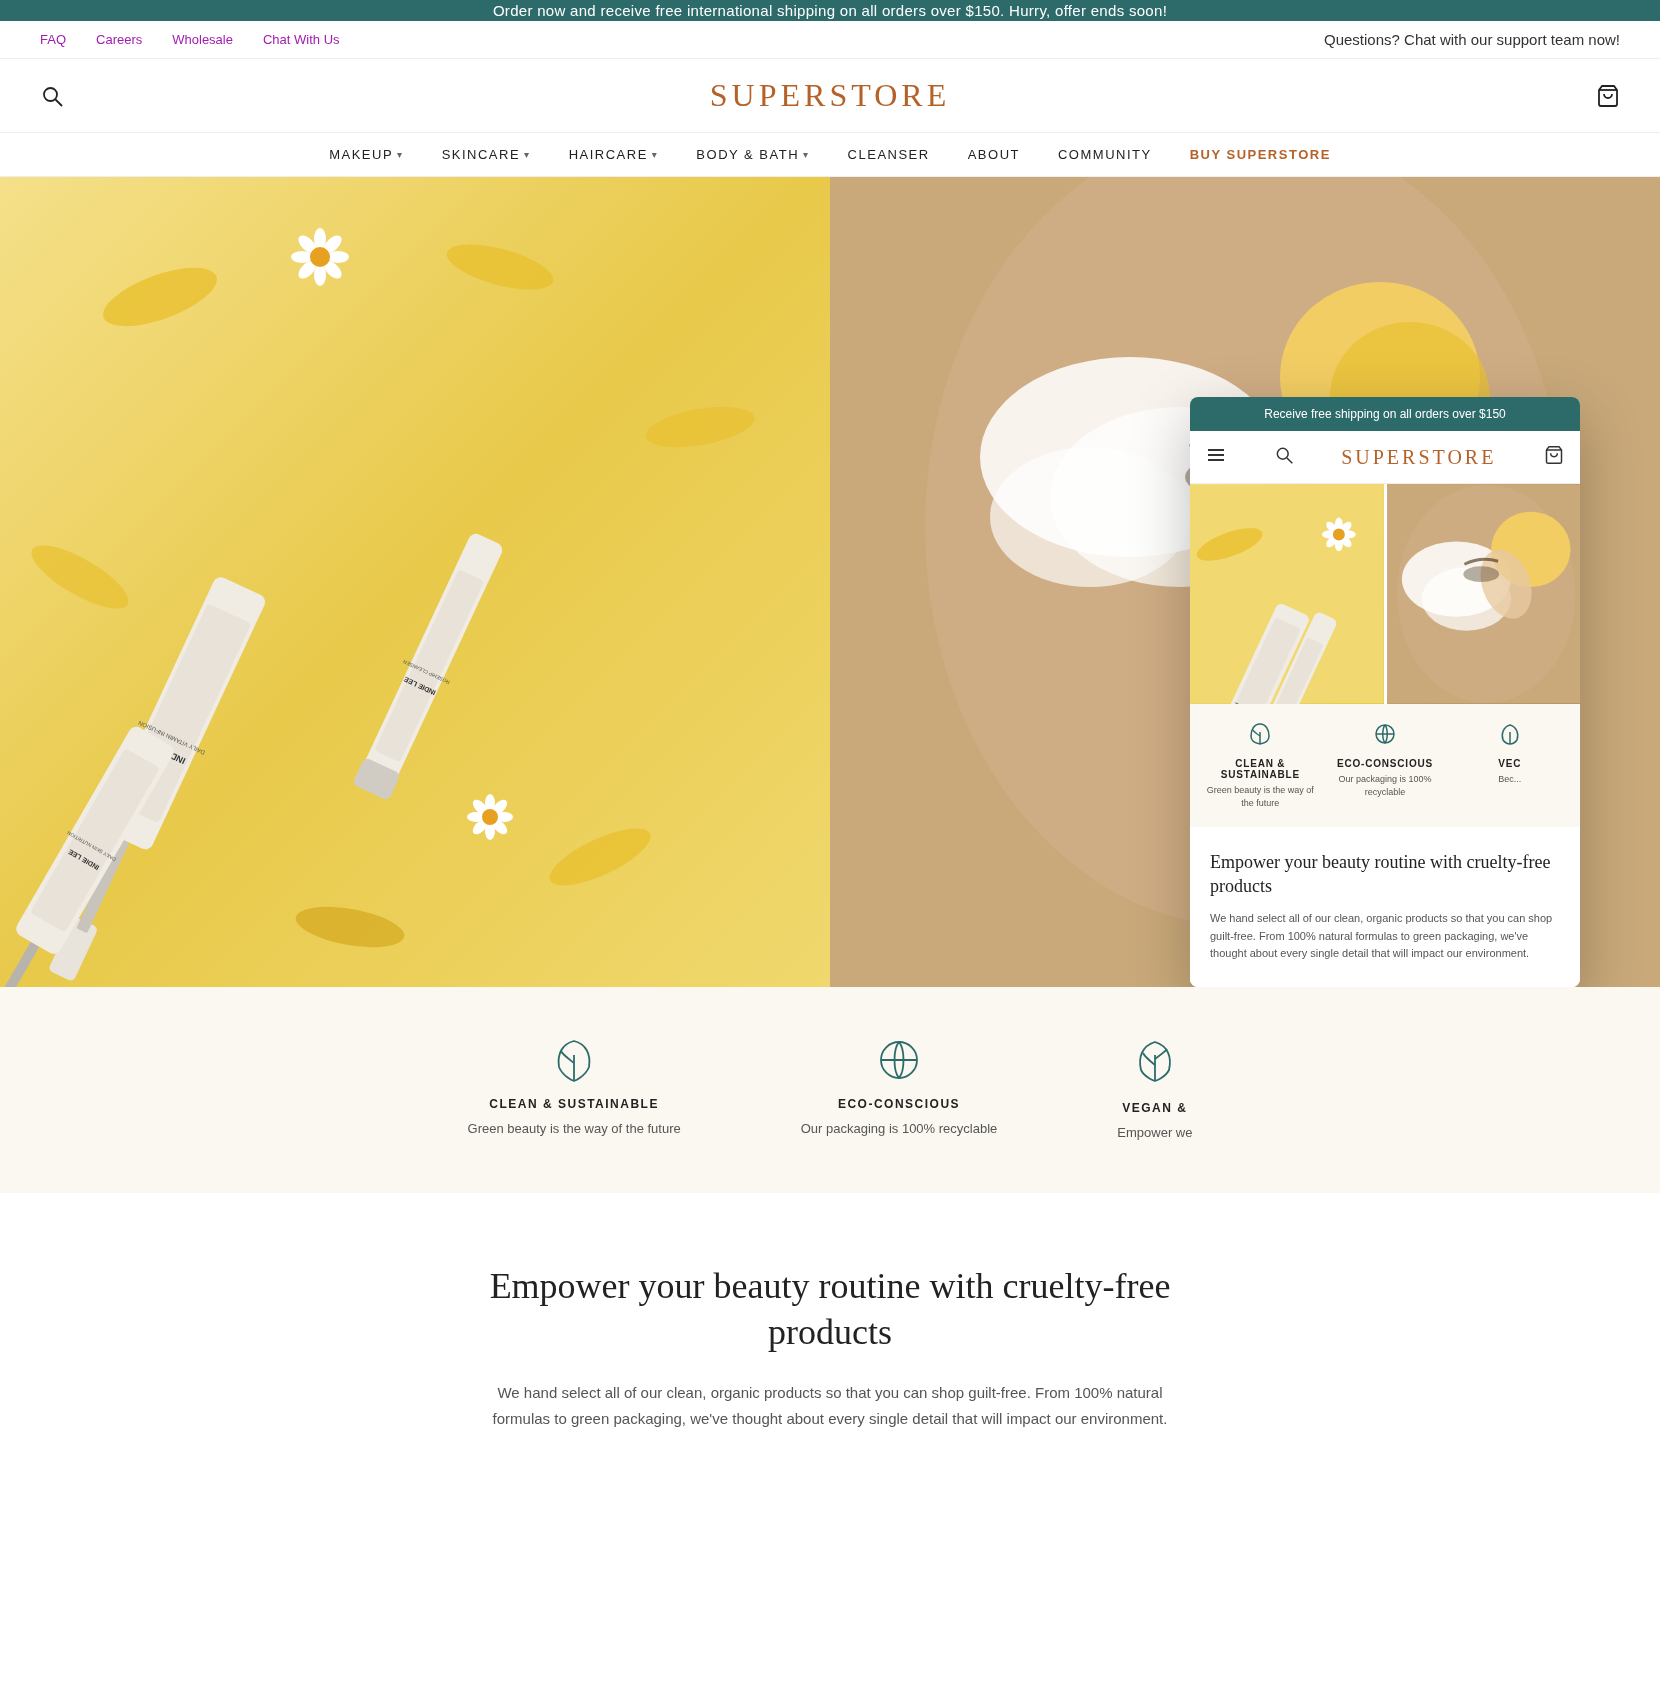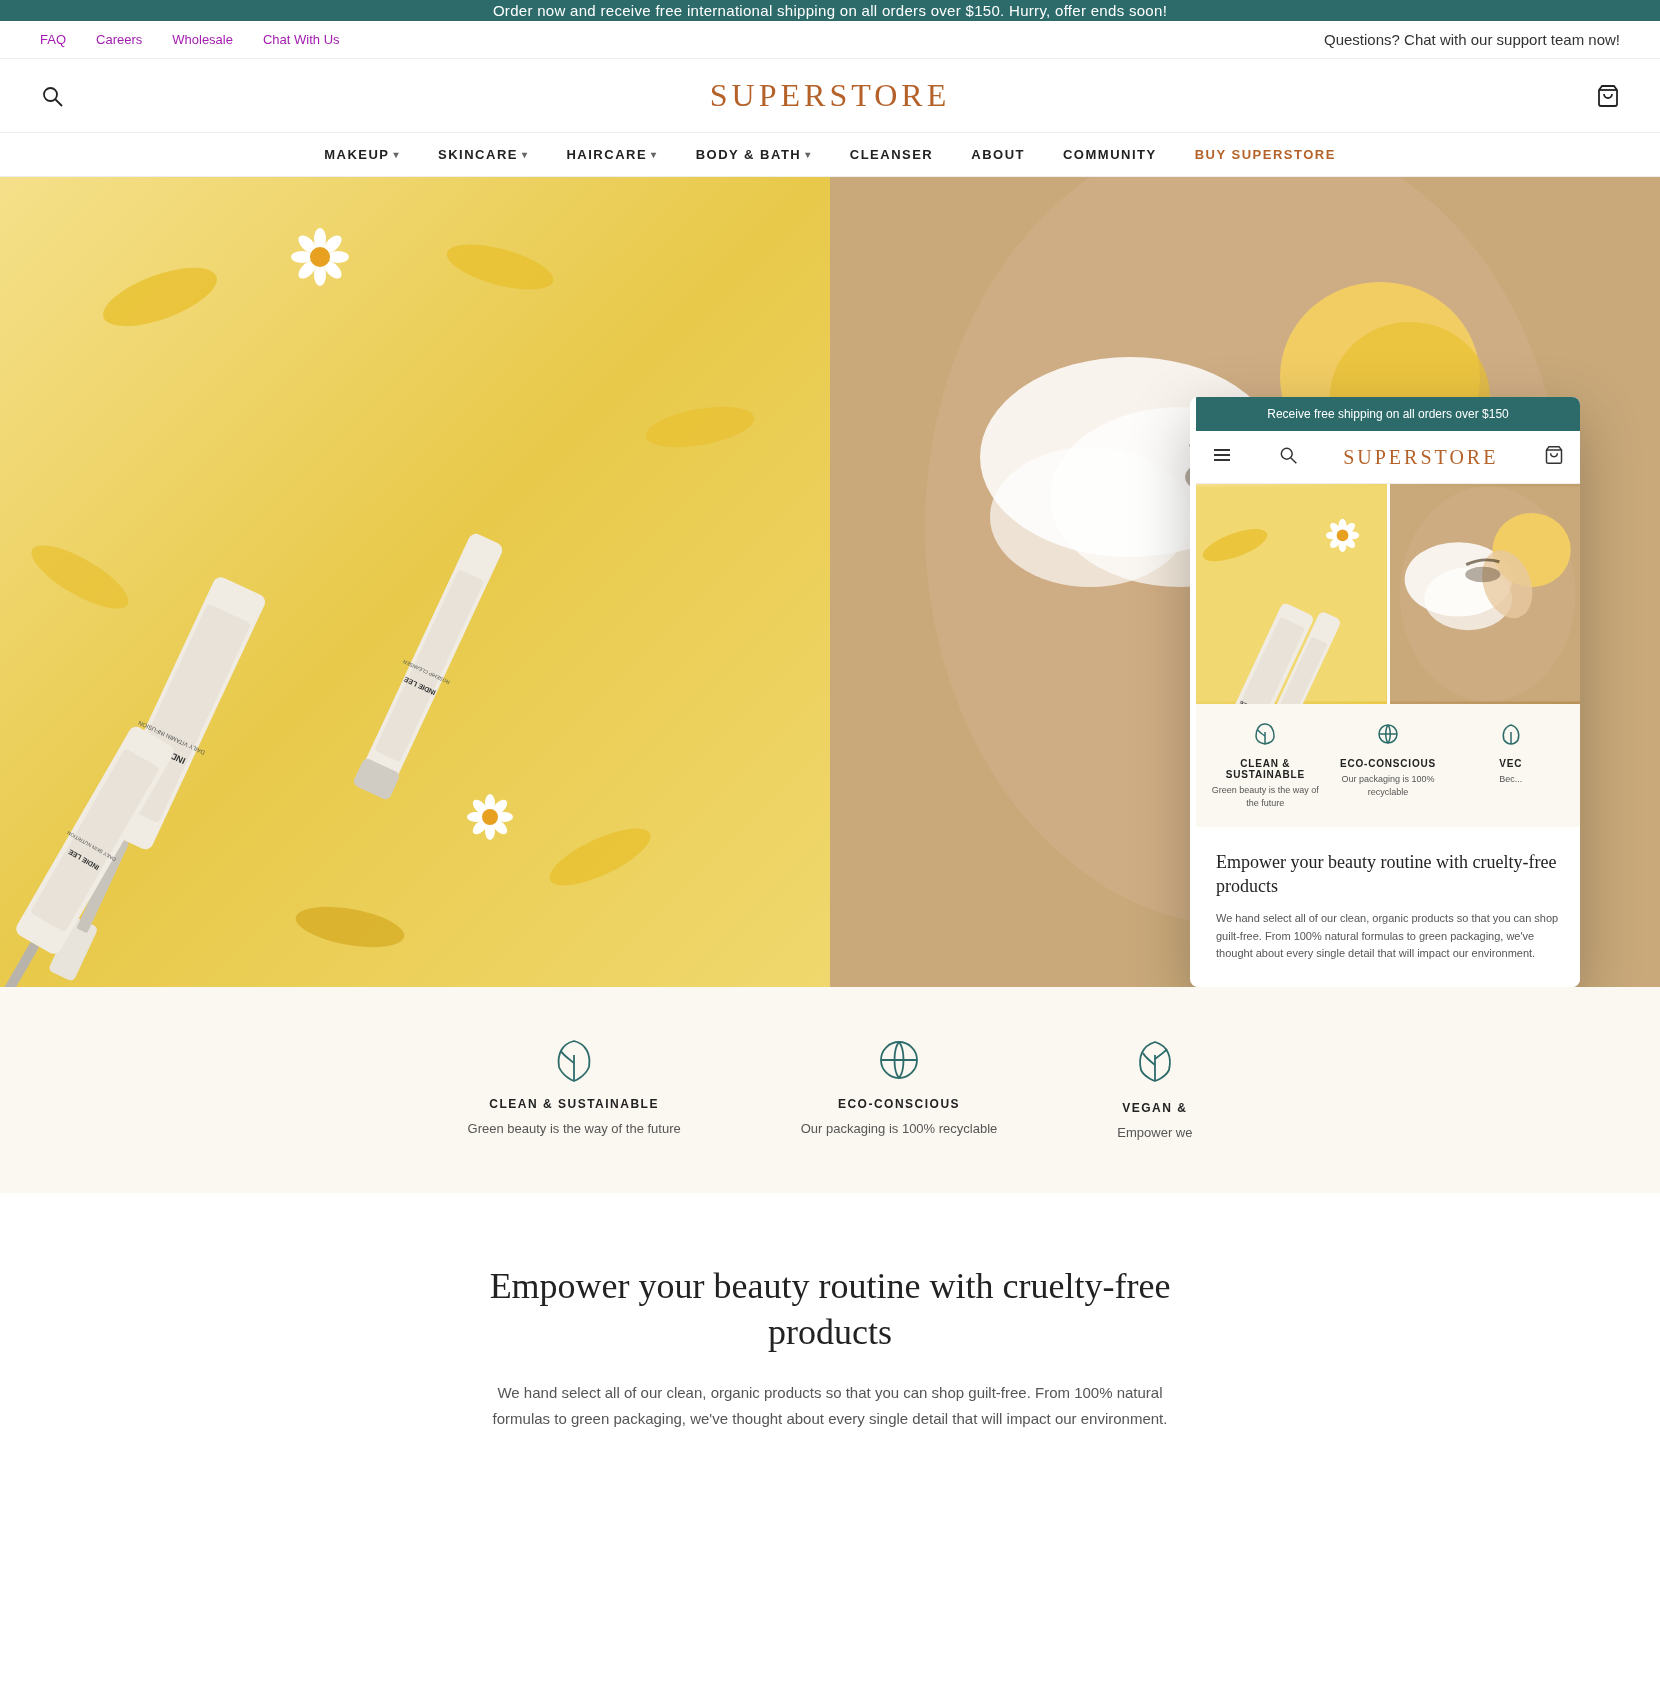--- a/index.html
+++ b/index.html
@@ -67,21 +67,20 @@
       letter-spacing: 1.5px;
       color: #222;
     }
     .nav-item {
       cursor: pointer;
       display: flex;
       align-items: center;
       gap: 4px;
       text-decoration: none;
       color: #222;
-      font-weight: bold;
     }
     .nav-item.highlight { color: #b5622a; font-weight: bold; align-items: center; }
     .nav-chevron { font-size: 10px; color: #666; }
 
     
     .hero {
       display: flex;
       width: 100%;
       height: 810px;
       position: relative;
@@ -181,21 +180,20 @@
     .mobile-overlay {
       position: absolute;
       right: 80px;
       top: 220px;
       width: 390px;
       background: #fff;
       border-radius: 8px;
       box-shadow: 0 20px 60px rgba(0,0,0,0.25);
       overflow: hidden;
       z-index: 10;
-      padding-left: 6px;
     }
     .mobile-banner {
       background: #2d6b6b;
       color: #fff;
       text-align: center;
       padding: 10px;
       font-family: Arial, sans-serif;
       font-size: 12px;
     }
     .mobile-header {

